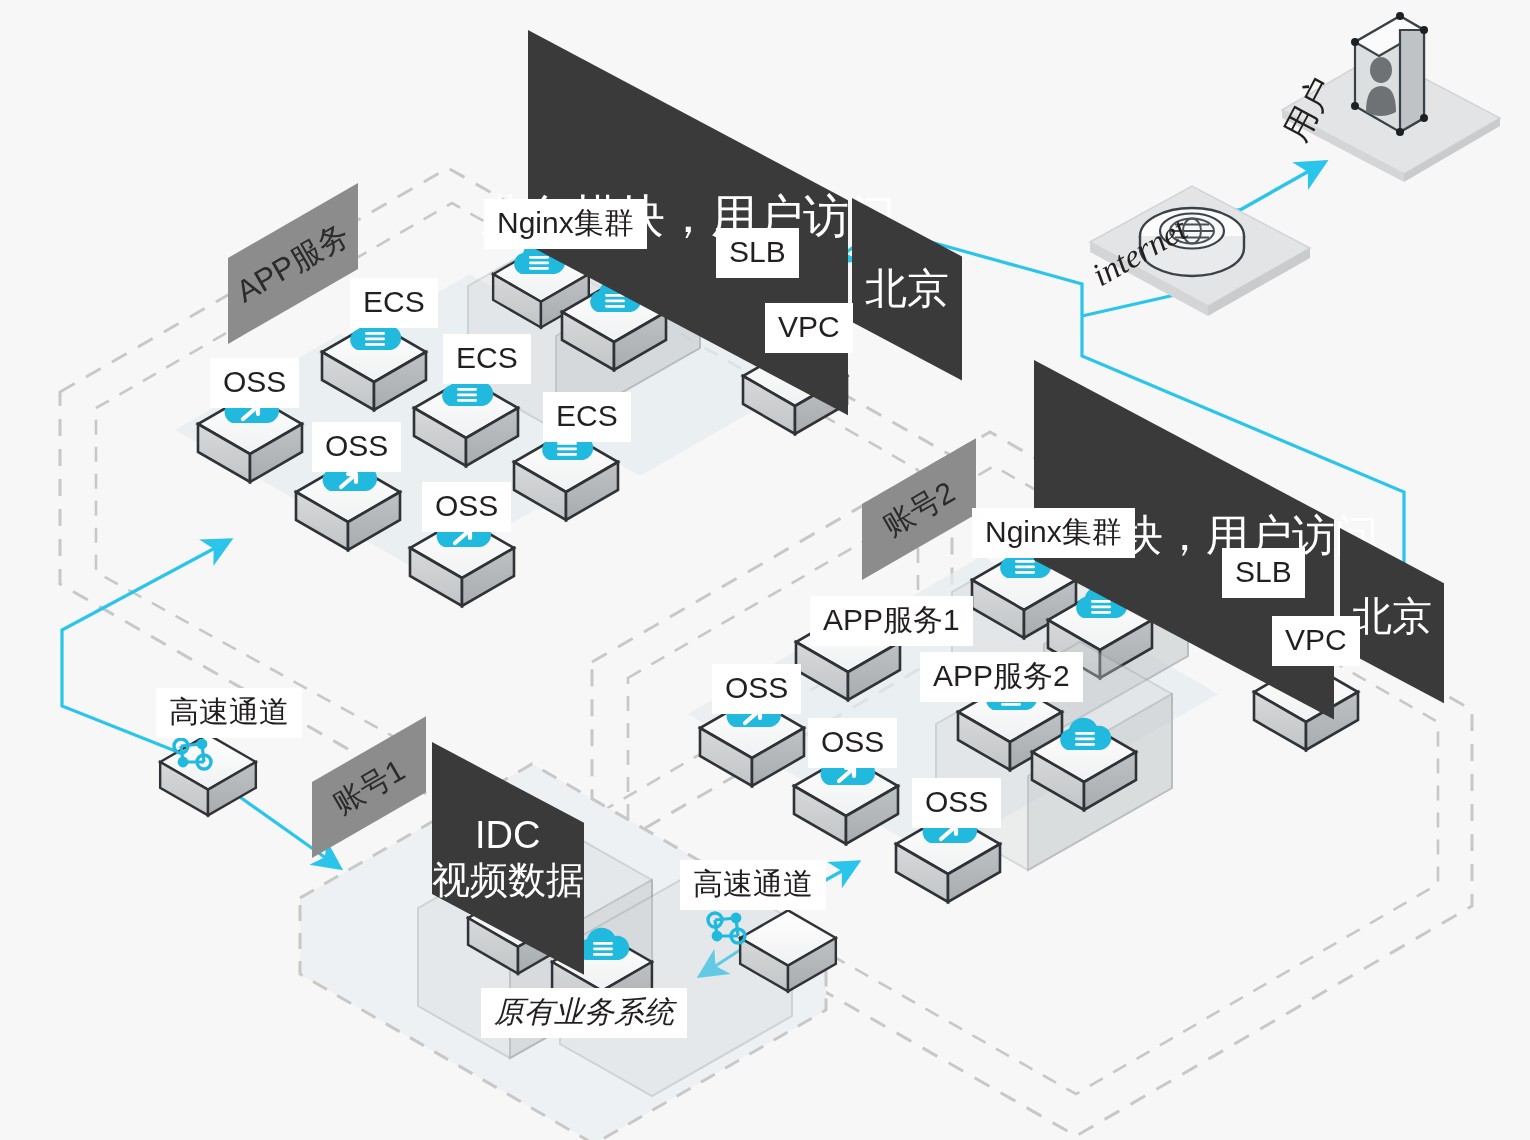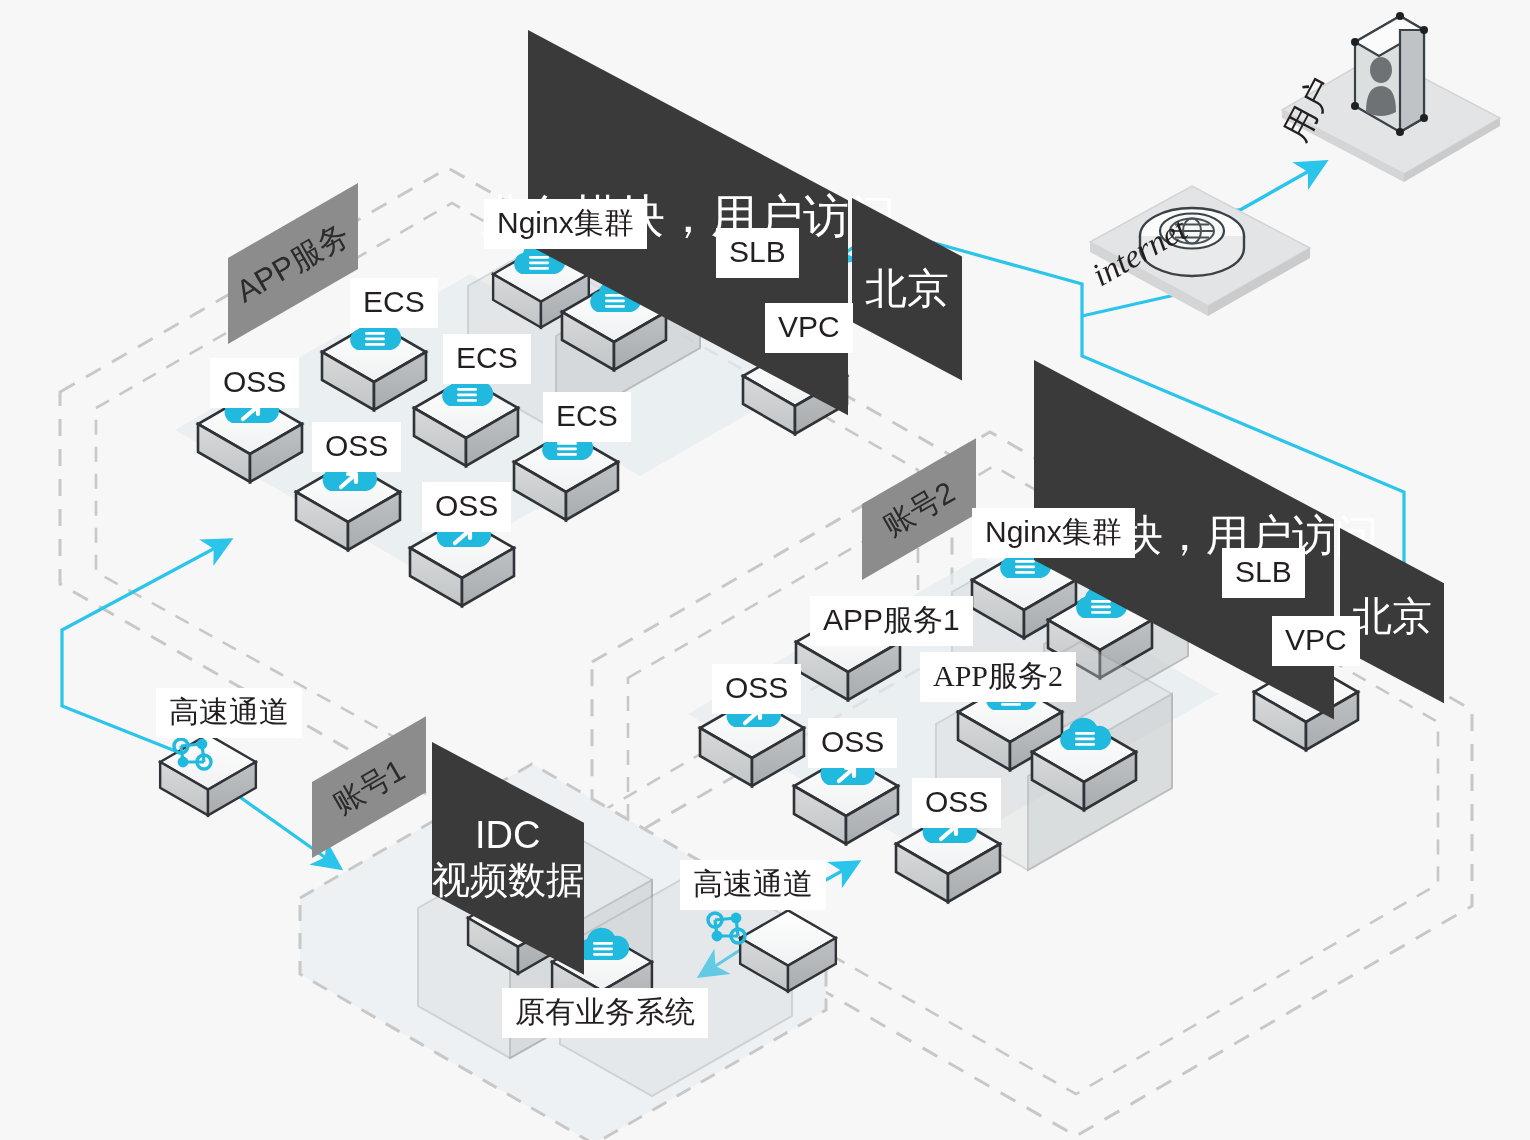--- a/index.html
+++ b/index.html
@@ -351,37 +351,37 @@
     </div>
   <div class="lbl w" style="left:1222px;top:548px;">
       <span>SLB</span>
     </div>
   <div class="lbl w" style="left:1272px;top:616px;">
       <span>VPC</span>
     </div>
   <div class="lbl w" style="left:810px;top:596px;">
       <span>APP服务1</span>
     </div>
-  <div class="lbl w" style="left:920px;top:652px;font-family:Liberation Serif, serif;">
+  <div class="lbl w" style="left:920px;top:652px;">
       <span>APP服务2</span>
     </div>
 
   <div class="lbl w" style="left:712px;top:664px;">
       <span>OSS</span>
     </div>
   <div class="lbl w" style="left:808px;top:718px;">
       <span>OSS</span>
     </div>
   <div class="lbl w" style="left:912px;top:778px;">
       <span>OSS</span>
     </div>
 
   <div class="lbl w" style="left:156px;top:688px;">
       <span>高速通道</span>
     </div>
   <div class="lbl w" style="left:680px;top:860px;">
       <span>高速通道</span>
     </div>
-  <div class="lbl w" style="left:502px;top:988px;">
+  <div class="lbl w" style="left:481px;top:988px;font-style:italic;">
       <span>原有业务系统</span>
     </div>
 
 </div>
 
 </body></html>

